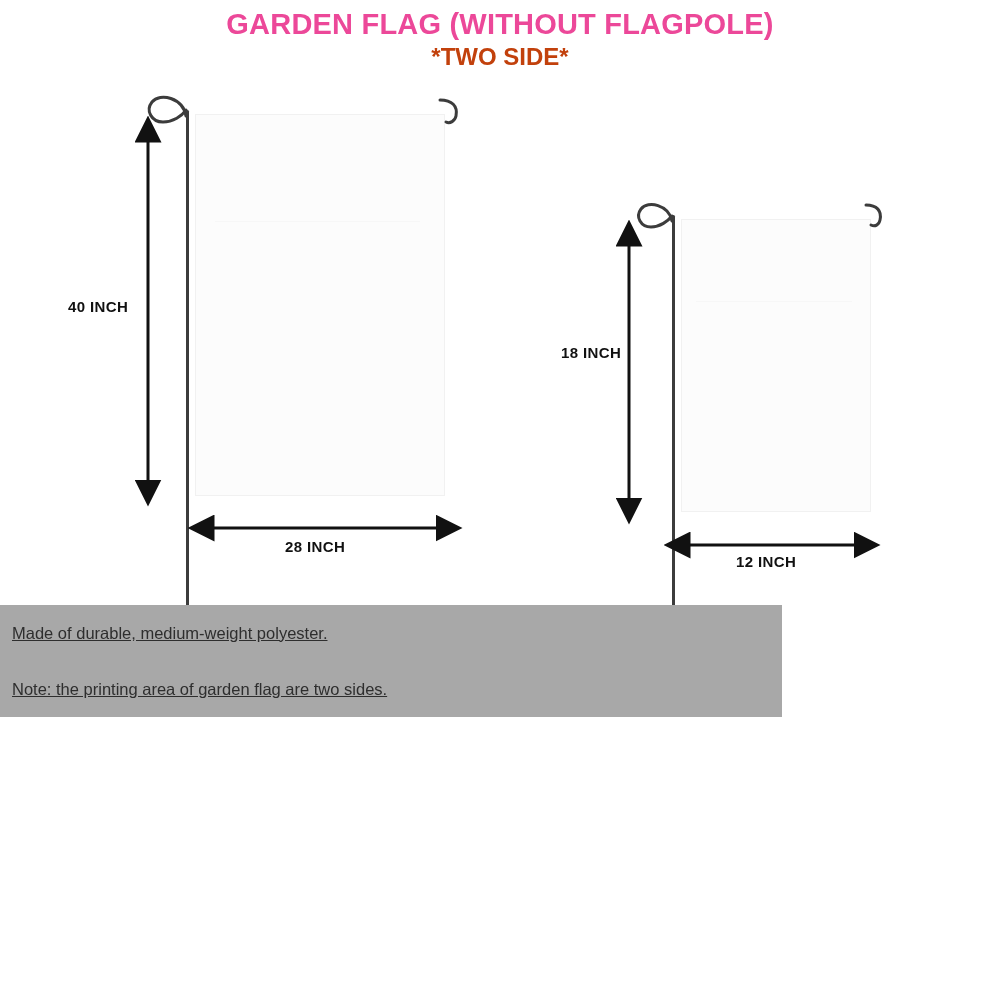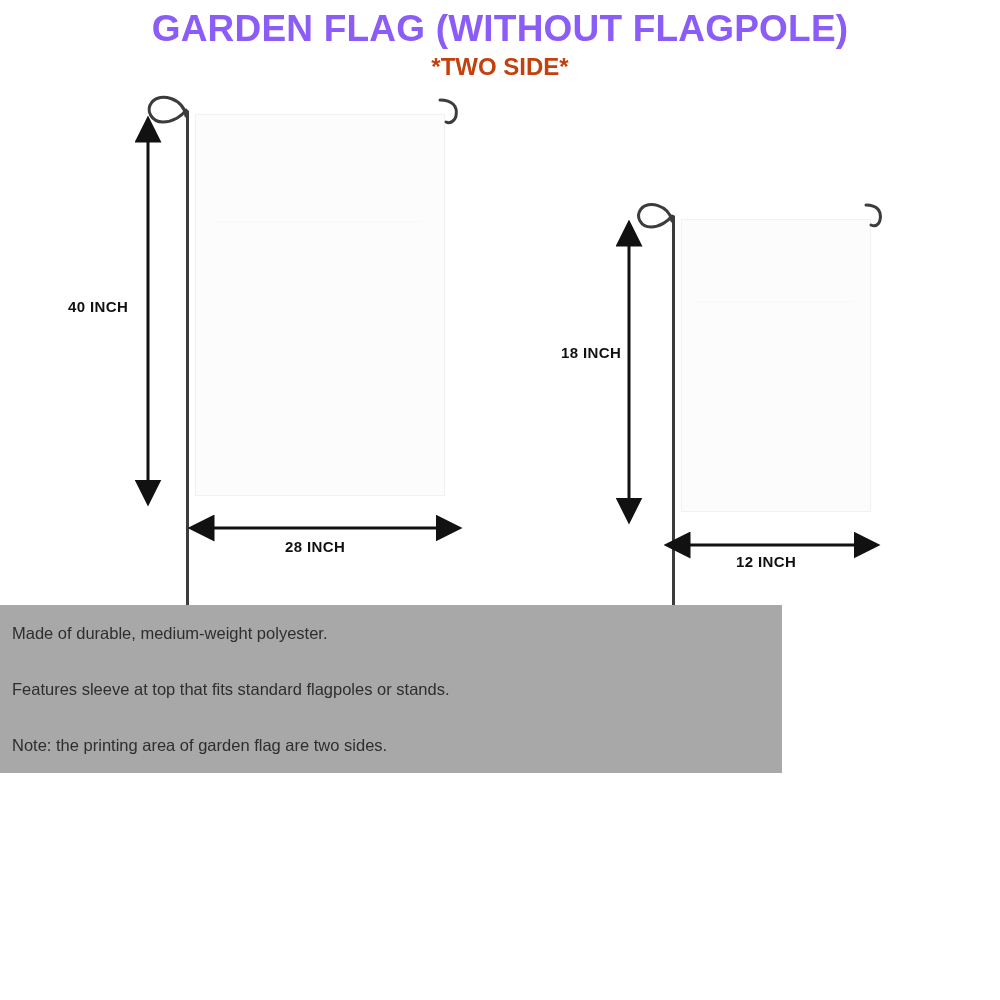--- a/index.html
+++ b/index.html
@@ -18,25 +18,25 @@
 
   
   #title-block {
     position: absolute;
     top: 8px;
     left: 0;
     width: 1000px;
     text-align: center;
   }
   #title-main {
-    font-size: 37px;
+    font-size: 29px;
     font-weight: bold;
     letter-spacing: 0.2px;
     line-height: 1.15;
-    color: #8b5cf6;
+    color: #ec4899;
   }
   #title-sub {
     font-size: 24px;
     font-weight: bold;
     line-height: 1.2;
     margin-top: 2px;
     color: #c2410c;
   }
 
   
@@ -98,20 +98,21 @@
     width: 782px;
   }
   .feature-row {
     height: 56px;
     display: flex;
     align-items: center;
     padding-left: 12px;
     box-sizing: border-box;
     font-size: 16.5px;
     color: #3b3b3b;
+    text-decoration: underline;
   }
   .feature-row.shaded {
     background: #a8a8a8;
     color: #2e2e2e;
   }
   .feature-row.plain {
     background: #ffffff;
   }
 </style>
 </head>
@@ -171,18 +172,15 @@
   <div class="dim-label" style="left:285px; top:458px;">28 INCH</div>
   <div class="dim-label" style="left:561px; top:264px;">18 INCH</div>
   <div class="dim-label" style="left:736px; top:473px;">12 INCH</div>
 </div>
 
 <div id="features">
   <div class="feature-row shaded">
     <span>Made of durable, medium-weight polyester.</span>
   </div>
   <div class="feature-row shaded">
-    <span>Features sleeve at top that fits standard flagpoles or stands.</span>
-  </div>
-  <div class="feature-row shaded">
     <span>Note: the printing area of garden flag are two sides.</span>
   </div>
 </div>
 
 </body></html>

